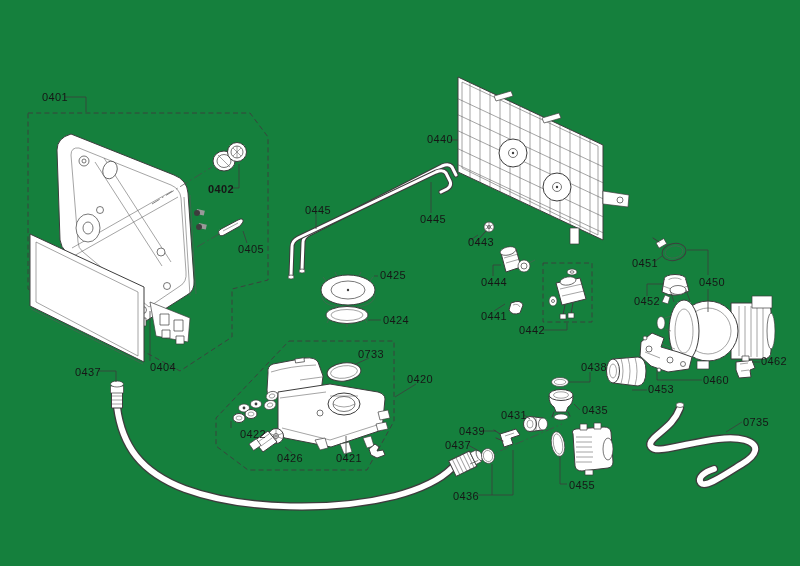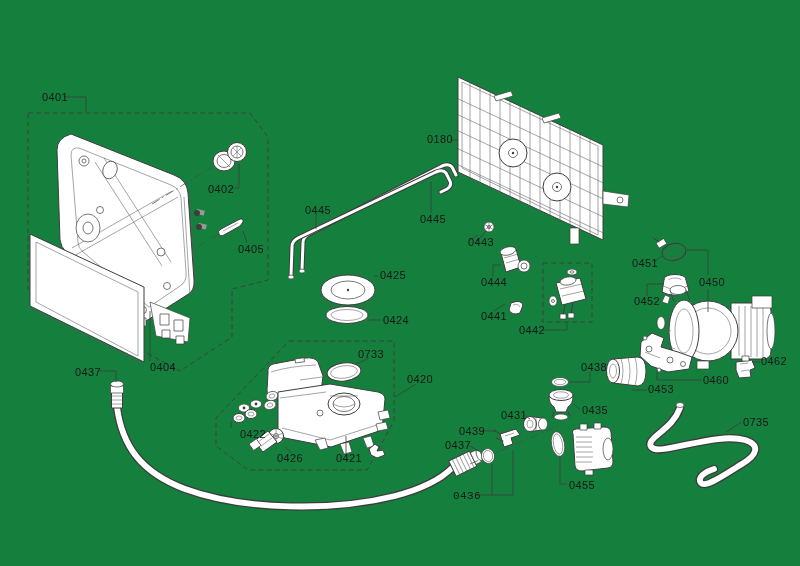--- a/index.html
+++ b/index.html
@@ -364,39 +364,39 @@
       M524,415 L530,419
       M481,431 H496
       M468,445 L479,451
       M476,495 H513 M492,495 V464 M513,495 V450
       M560,456 V484 H567"></path>
   </g>
 </svg>
 
 <div>
       <div class="part-label" style="left: 42px; top: 92px;">0401</div>
-      <div class="part-label" style="left: 208px; top: 184px;">0402</div>
+      <div class="part-label" style="left: 208px; top: 184px; font-weight: bold;">0402</div>
       <div class="part-label" style="left: 238px; top: 244px;">0405</div>
       <div class="part-label" style="left: 150px; top: 362px;">0404</div>
       <div class="part-label" style="left: 75px; top: 367px;">0437</div>
-      <div class="part-label" style="left: 427px; top: 134px;">0180</div>
+      <div class="part-label" style="left: 427px; top: 134px;">0440</div>
       <div class="part-label" style="left: 305px; top: 205px;">0445</div>
       <div class="part-label" style="left: 420px; top: 214px;">0445</div>
       <div class="part-label" style="left: 468px; top: 237px;">0443</div>
       <div class="part-label" style="left: 481px; top: 277px;">0444</div>
       <div class="part-label" style="left: 481px; top: 311px;">0441</div>
       <div class="part-label" style="left: 519px; top: 325px;">0442</div>
       <div class="part-label" style="left: 380px; top: 270px;">0425</div>
       <div class="part-label" style="left: 383px; top: 315px;">0424</div>
       <div class="part-label" style="left: 358px; top: 349px;">0733</div>
       <div class="part-label" style="left: 407px; top: 374px;">0420</div>
       <div class="part-label" style="left: 220px; top: 429px; padding-left: 20px;">0422</div>
       <div class="part-label" style="left: 277px; top: 453px;">0426</div>
       <div class="part-label" style="left: 336px; top: 453px;">0421</div>
-      <div class="part-label" style="left: 453px; top: 491px; font-family: Liberation Mono, monospace;">0436</div>
+      <div class="part-label" style="left: 453px; top: 491px;">0436</div>
       <div class="part-label" style="left: 445px; top: 440px;">0437</div>
       <div class="part-label" style="left: 459px; top: 426px;">0439</div>
       <div class="part-label" style="left: 501px; top: 410px;">0431</div>
       <div class="part-label" style="left: 582px; top: 405px;">0435</div>
       <div class="part-label" style="left: 581px; top: 362px;">0438</div>
       <div class="part-label" style="left: 569px; top: 480px;">0455</div>
       <div class="part-label" style="left: 743px; top: 417px;">0735</div>
       <div class="part-label" style="left: 648px; top: 384px;">0453</div>
       <div class="part-label" style="left: 703px; top: 375px;">0460</div>
       <div class="part-label" style="left: 761px; top: 356px;">0462</div>

